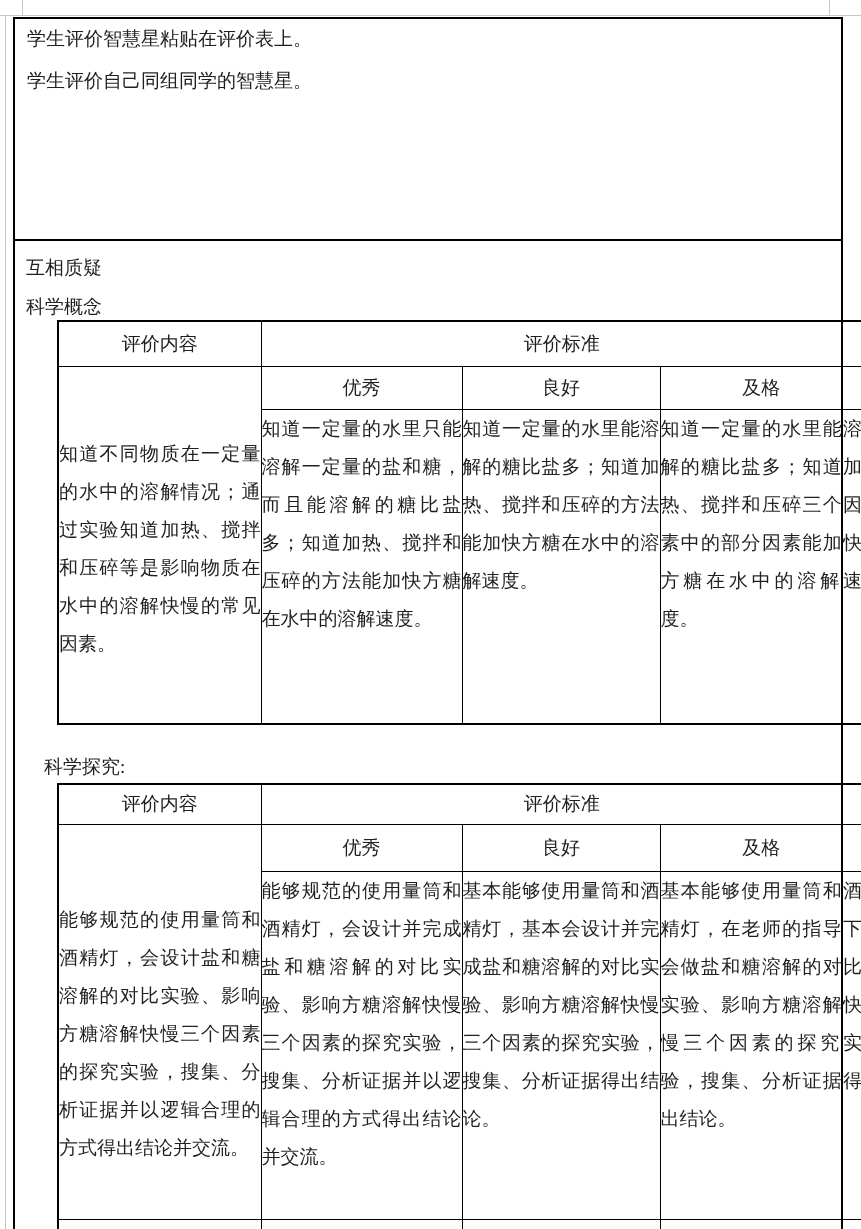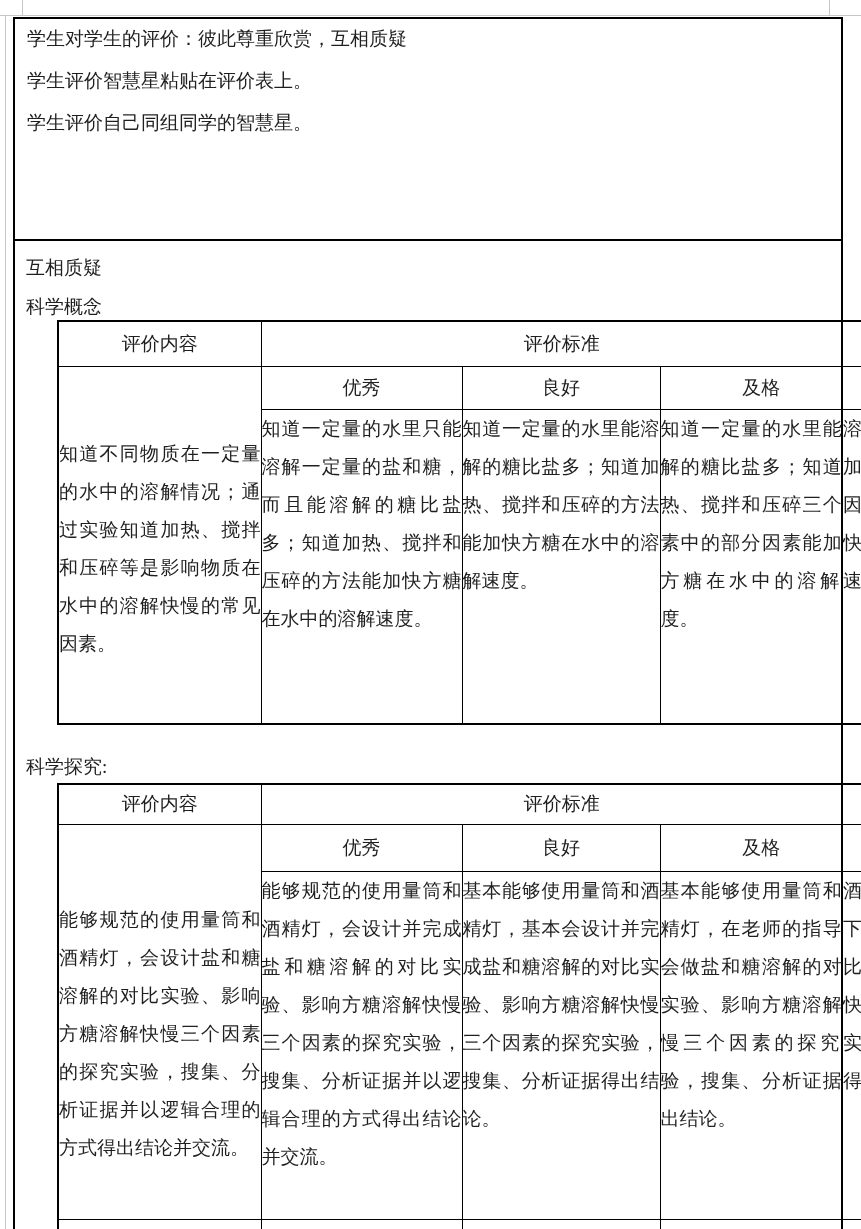--- a/index.html
+++ b/index.html
@@ -34,21 +34,21 @@
   .notes {
     position: absolute; left: 27px; top: 18px; width: 790px;
     font-size: 19px; line-height: 42px;
   }
   .label {
     position: absolute; left: 26px;
     font-size: 19px; line-height: 24px;
   }
   .label-rubric  { top: 256px; }
   .label-concept { top: 295px; }
-  .label-inquiry { top: 755px; }
+  .label-inquiry { top: 755px; margin-left: 18px; }
 
   table.rubric {
     position: absolute; left: 25px;
     border-collapse: collapse; table-layout: fixed;
     width: 805px;
     font-size: 19px;
   }
   table.rubric td {
     border: 1.5px solid #000;
     padding: 0;
@@ -83,21 +83,20 @@
 
   <div class="gline gline-h-top"></div>
   <div class="gline gline-v-tl"></div>
   <div class="gline gline-v-tr"></div>
   <div class="gline gline-v-left"></div>
 
   <div class="outer-box"></div>
   <div class="outer-divider"></div>
 
   <div class="notes">
-    <div>学生对学生的评价：彼此尊重欣赏，互相质疑</div>
     <div>学生评价智慧星粘贴在评价表上。</div>
     <div>学生评价自己同组同学的智慧星。</div>
   </div>
 
   <div class="label label-rubric">互相质疑</div>
   <div class="label label-concept">科学概念</div>
   <div class="label label-inquiry">科学探究:</div>
 
   <table class="rubric" id="t1">
     <colgroup>

